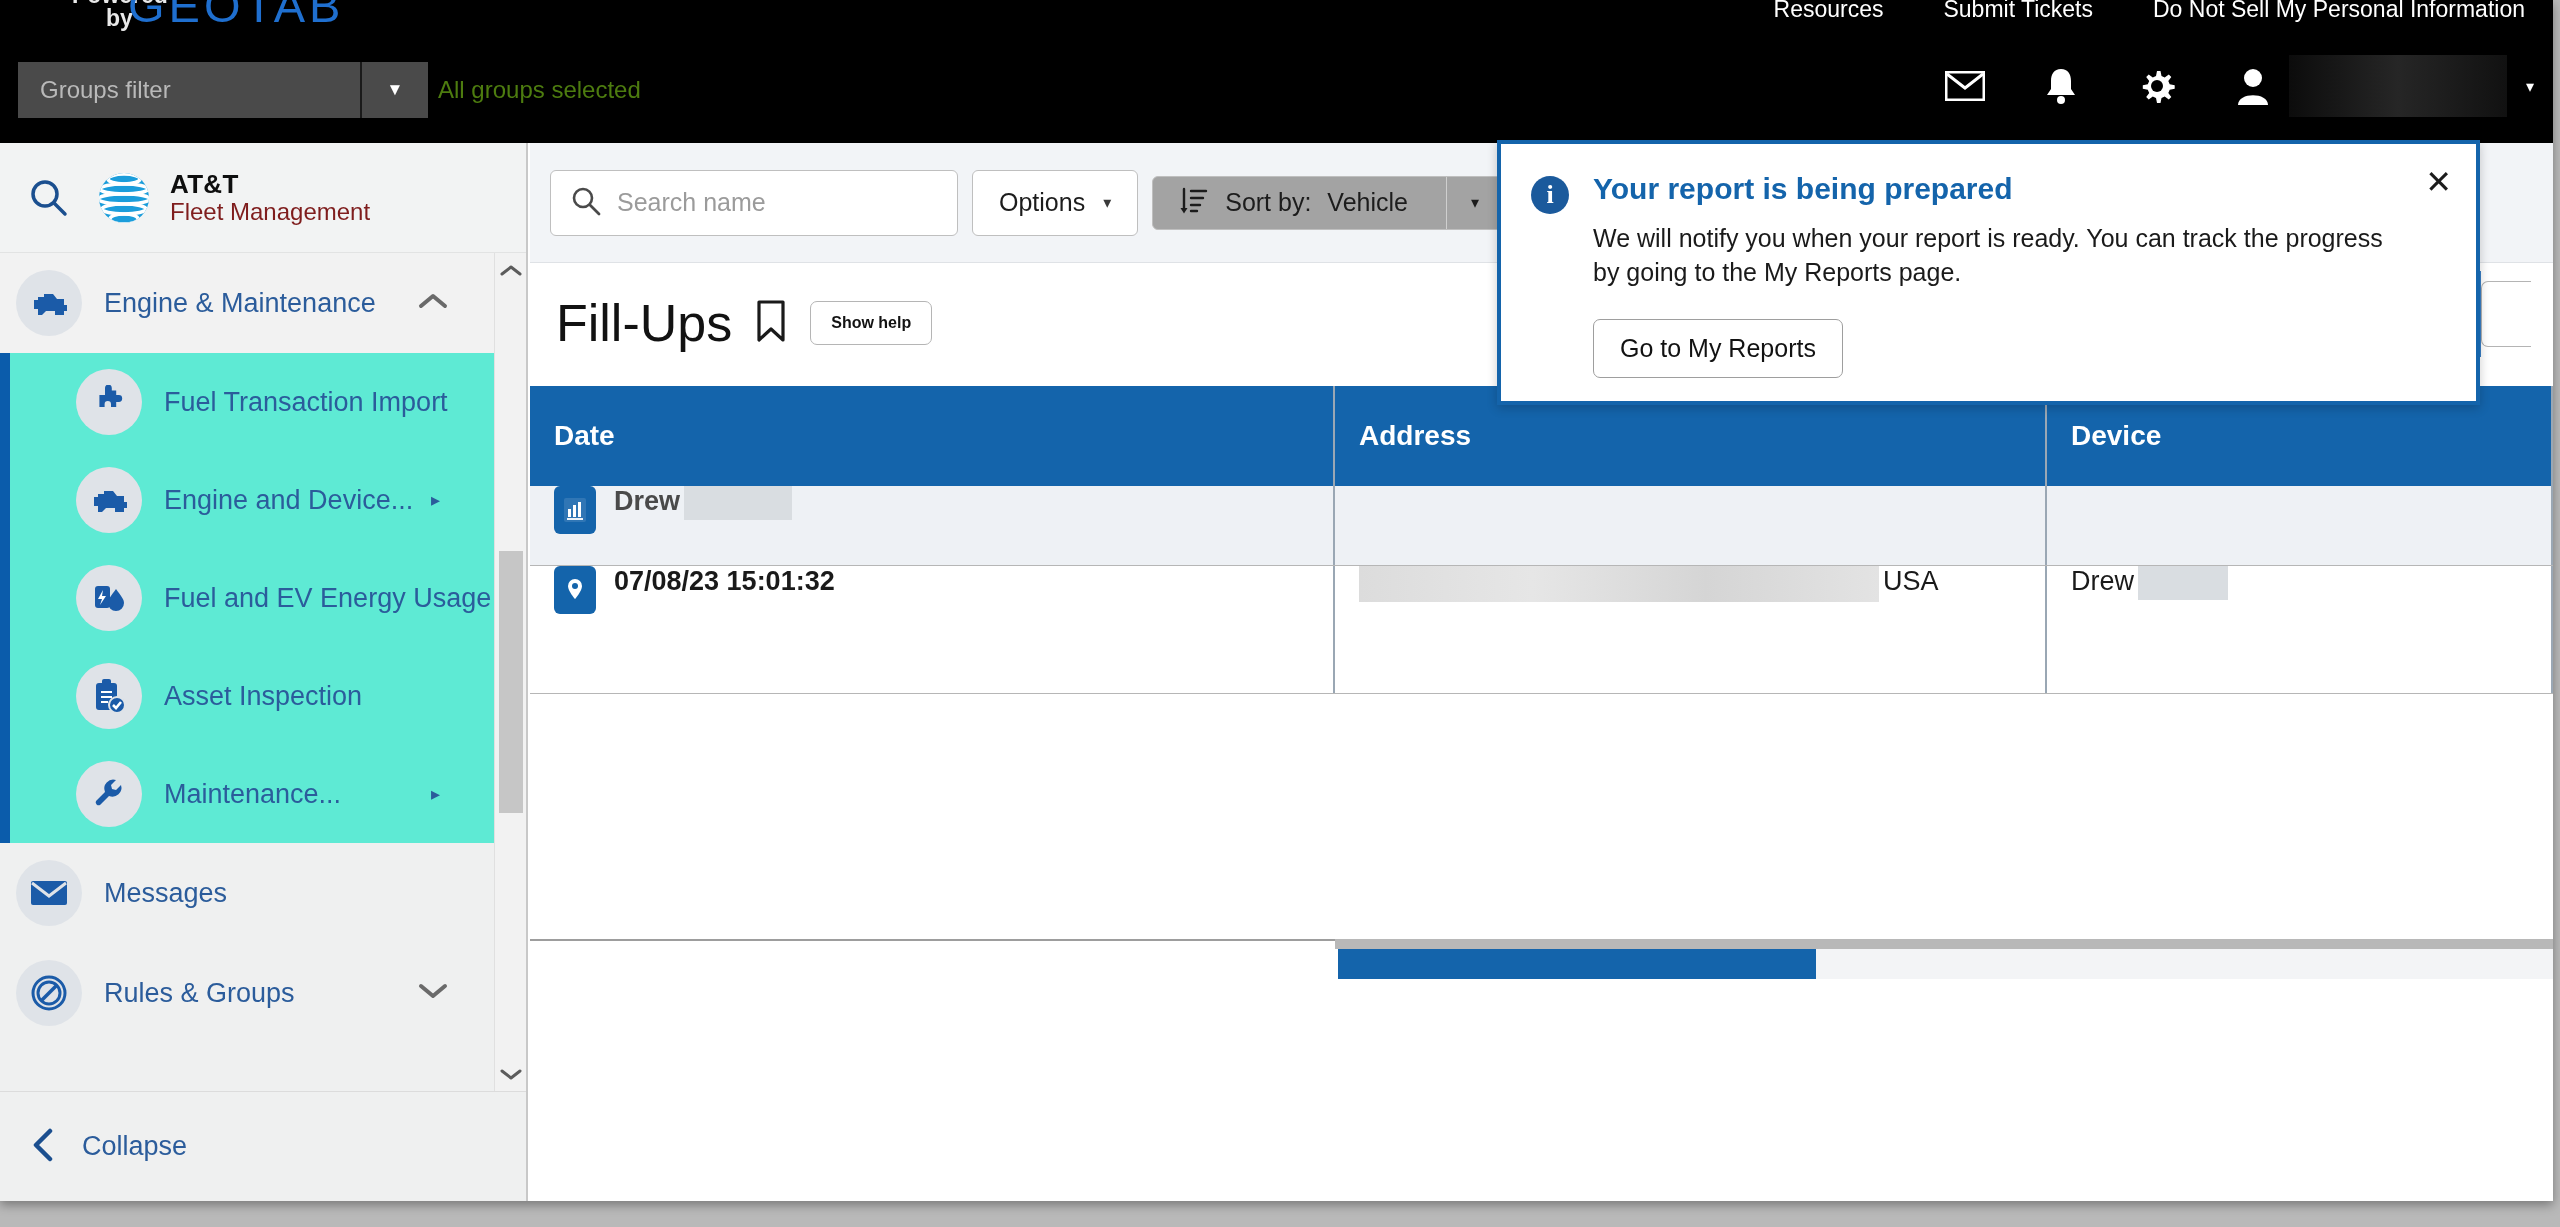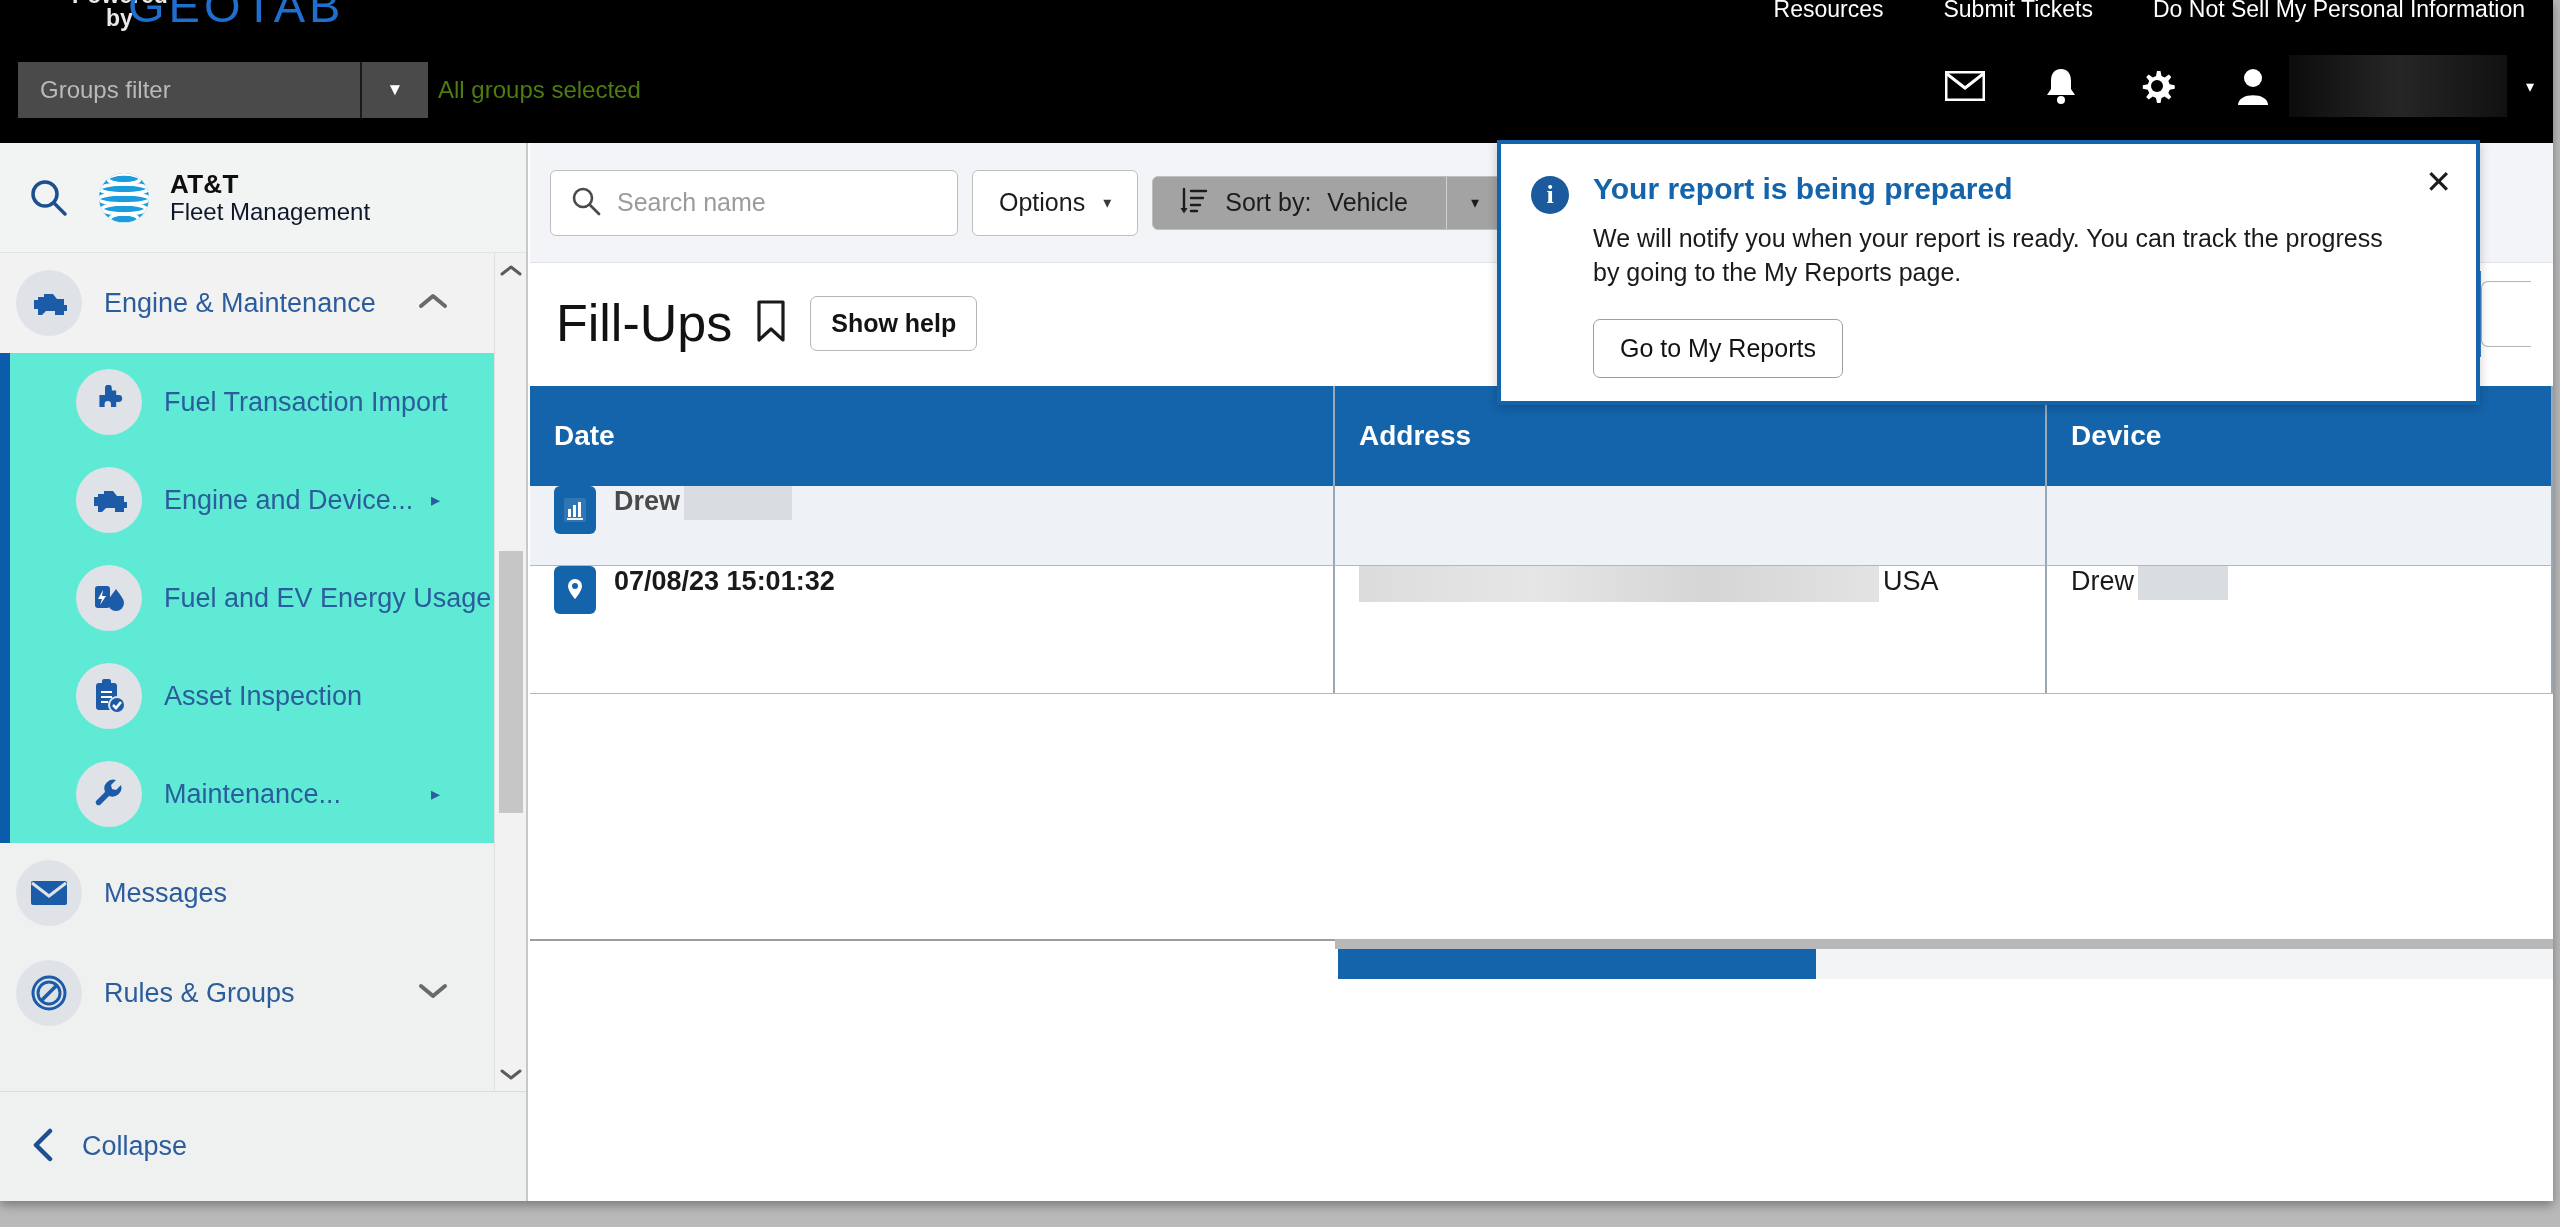--- a/index.html
+++ b/index.html
@@ -96,21 +96,21 @@
     display: flex; align-items: center;
     border-bottom: 1px solid #e2e3e3;
   }
   .sb-search {
     width: 96px; display:flex; align-items:center; justify-content:center;
     cursor: pointer;
   }
   .attlogo { display: flex; align-items: center; gap: 18px; }
   .att-text { line-height: 1.12; }
   .att-text .l1 { font-size: 26px; font-weight: 700; color: #0e0e0e; letter-spacing: .3px;}
-  .att-text .l2 { font-size: 24px; font-weight: 400; color: #0f172a; }
+  .att-text .l2 { font-size: 24px; font-weight: 400; color: #7f1d1d; }
 
   .sb-scroll {
     position: relative;
     height: 838px;
     overflow: hidden;
   }
   .nav-item {
     display: flex; align-items: center;
     height: 100px;
     cursor: pointer; position: relative;
@@ -228,21 +228,21 @@
 
   .title-row {
     height: 120px;
     display: flex; align-items: center;
     padding-left: 26px; gap: 22px;
   }
   .page-title { font-size: 52px; color: #121212; font-weight: 400; }
   .bookmark { cursor: pointer; }
   .showhelp {
     border: 1px solid #b5b5b5; border-radius: 7px;
-    padding: 12px 20px; font-size: 25px; font-weight: 700;
+    padding: 12px 20px; font-size: 16px; font-weight: 700;
     background: #ffffff; color: #131313; cursor: pointer;
   }
   .right-field {
     position: absolute; right: 22px; top: 138px;
     width: 50px; height: 66px;
     background: #ffffff; border: 1px solid #b4b4b4;
     border-radius: 7px 0 0 7px; border-right: none;
   }
   .blue-divider {
     position: absolute; right: 72px; top: 128px;

